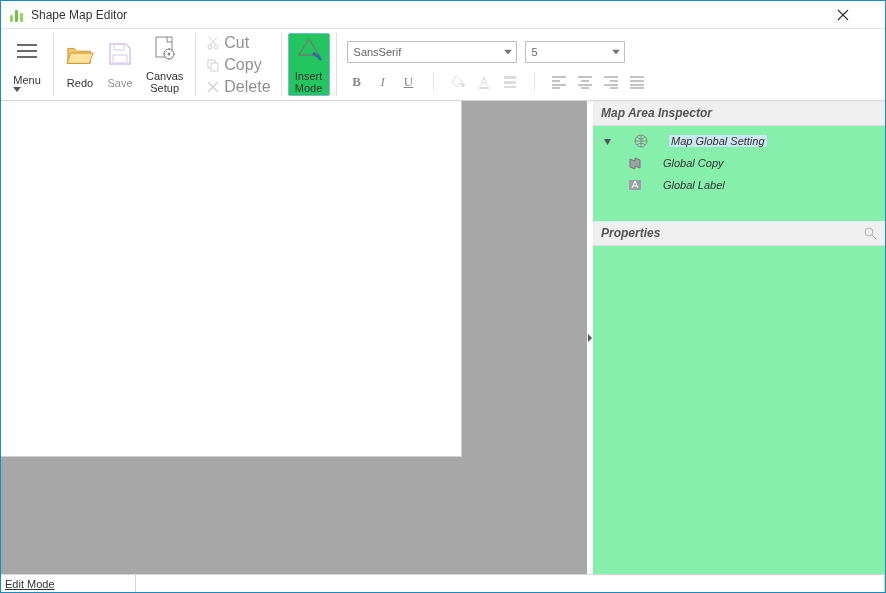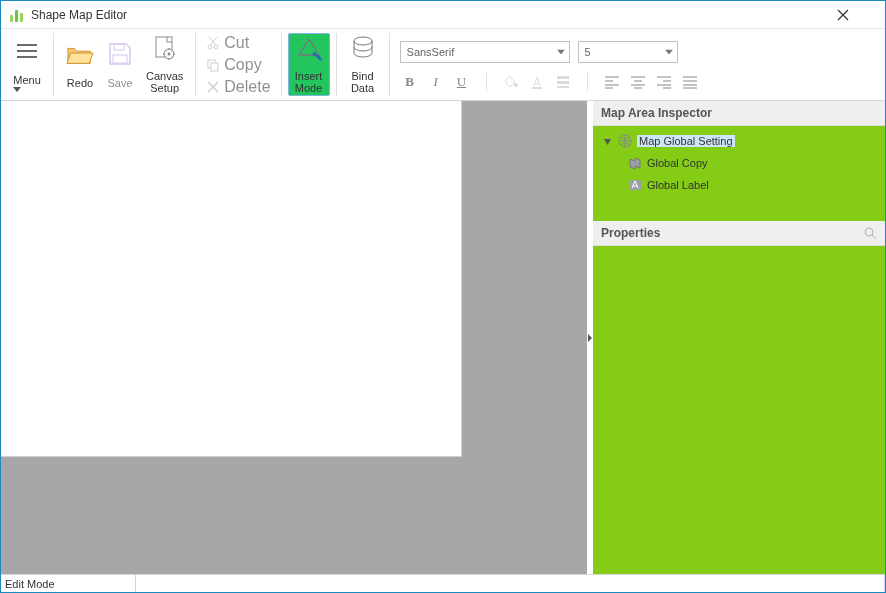--- a/index.html
+++ b/index.html
@@ -104,37 +104,38 @@
   }
   .splitter .grip {
     width:0; height:0;
     border-top:4px solid transparent;
     border-bottom:4px solid transparent;
     border-left:4px solid #555;
   }
 
   .rightpanel {
     width: 292px;
-    background:#84cc16;
+    background:#86efac;
     display:flex;
     flex-direction:column;
+    font-style:italic;
   }
   .panel-header {
     background: #efefef;
     border-bottom:1px solid #dcdcdc;
     padding: 5px 8px;
     font-weight:bold;
     font-size:12px;
     color:#555;
     display:flex;
     align-items:center;
   }
   .panel-header .hsearch { margin-left:auto; opacity:0.6; }
   .tree { padding: 4px 6px; flex:0 0 auto; }
-  .tree-row { display:flex; align-items:center; gap:4px; height:22px; font-size:11px; cursor:pointer; }
+  .tree-row { display:flex; align-items:center; gap:20px; height:22px; font-size:11px; cursor:pointer; }
   .tree-row.level1 { padding-left: 4px; }
   .tree-row.level2 { padding-left: 28px; }
   .tree-row .expander { width:10px; text-align:center; color:#555; font-size:10px; }
   .tree-row .ticon2 { width:16px; height:16px; display:flex; align-items:center; justify-content:center; }
   .tree-row.selected .tlabel2 { background:#cce5f5; padding:0 2px; }
   .tree-body { flex:0 0 95px; overflow:auto; }
 
   
   .statusbar {
     height: 18px;
@@ -145,21 +146,21 @@
     color:#333;
     background:#fff;
   }
   .statusbar .cell {
     height:100%;
     display:flex;
     align-items:center;
     padding:0 4px;
     border-right:1px solid #d6d6d6;
   }
-  .statusbar .cell.left { width:135px; }
+  .statusbar .cell.left { width:135px;text-decoration:underline; }
   .statusbar .cell.mid { flex:1; }
   .statusbar .cell.right { width:260px; border-right:none; }
 
   svg { display:block; }
 </style>
 </head>
 <body>
 
 <div class="titlebar">
   <div class="app-icon">
@@ -267,33 +268,20 @@
           <path d="M4 20 L14 4 L24 20 Z" fill="none" stroke="#777" stroke-width="1.4"></path>
           <path d="M18 18 l7 5" stroke="#2d6ea8" stroke-width="3"></path>
           <path d="M24 22 l3 2 l-1 2 l-3 -2 z" fill="#2d6ea8"></path>
         </svg>
       </div>
       <div class="tlabel">Insert
 Mode</div>
     </div>
   </div>
 
-  <div class="tgroup">
-    <div class="tbutton">
-      <div class="ticon">
-        <svg width="24" height="26" viewBox="0 0 24 26">
-          <ellipse cx="12" cy="6" rx="9" ry="4" fill="none" stroke="#777"></ellipse>
-          <path d="M3 6 v12 a9 4 0 0 0 18 0 v-12" fill="none" stroke="#777"></path>
-          <path d="M3 12 a9 4 0 0 0 18 0" fill="none" stroke="#777"></path>
-        </svg>
-      </div>
-      <div class="tlabel">Bind
-Data</div>
-    </div>
-  </div>
 
   <div class="fontarea nosep">
     <div class="fontrow">
       <div class="combo font">
         <span>SansSerif</span>
         <span class="chev">
             <svg width="8" height="5" viewBox="0 0 8 5">
               <path d="M0 0 L8 0 L4 5 Z" fill="#777"></path>
             </svg>
           </span>

